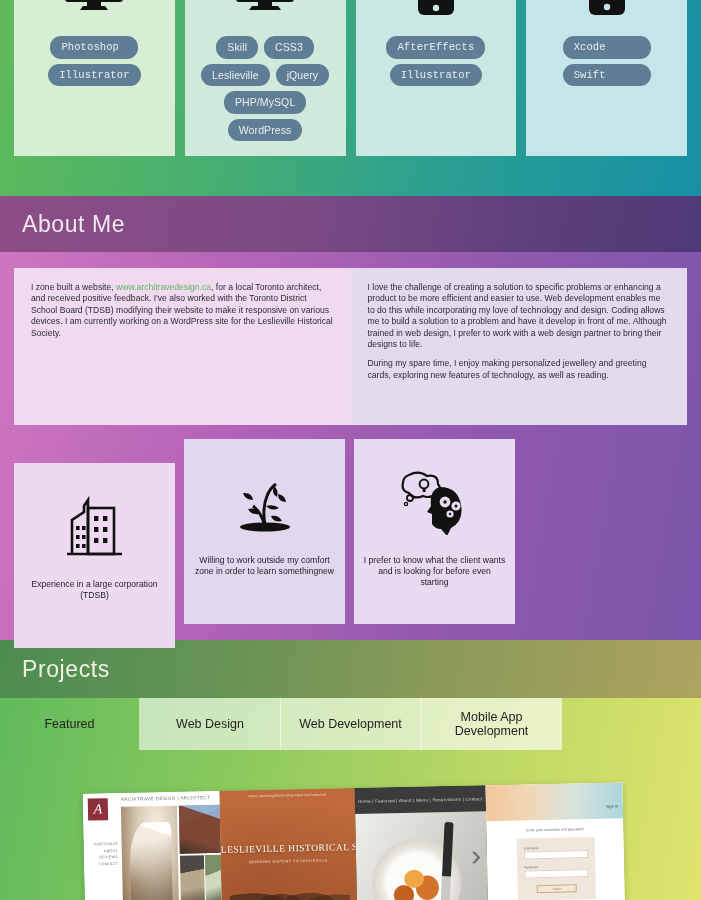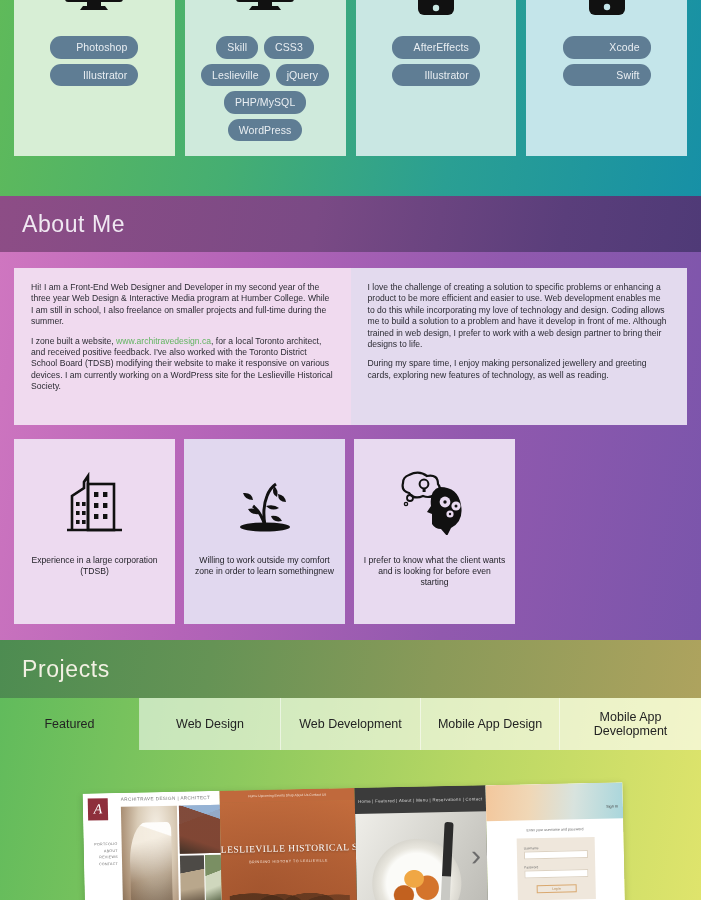--- a/index.html
+++ b/index.html
@@ -66,21 +66,21 @@
   .tag {
     background: #5f7d94;
     color: #e9eef2;
     font-size: 10.5px;
     line-height: 1;
     padding: 6px 11px;
     border-radius: 11px;
     white-space: nowrap;
     letter-spacing: .1px;
   }
-  .tag.wide { min-width: 88px; text-align: right; }
+  .tag.wide { min-width: 88px; text-align: left; font-family: Liberation Mono, monospace; }
 
   
   .about-header {
     width: 701px;
     height: 56px;
     background: linear-gradient(100deg, #8d4d86 0%, #7a4a85 45%, #5a3e7b 80%, #4f3a77 100%);
     display: flex;
     align-items: center;
     padding-left: 22px;
   }
@@ -124,21 +124,21 @@
   .about-card {
     width: 161px;
     height: 185px;
     display: flex;
     flex-direction: column;
     align-items: center;
     justify-content: flex-start;
     padding: 22px 9px 10px;
   }
   .about-card.a1 { background: #f2dbef; }
-  .about-card.a2 { background: #eddaf0; }
+  .about-card.a2 { background: #eddaf0; margin-top: 24px; }
   .about-card.a3 { background: #e8daf0; }
   .about-card.a4 { background: #e1d8ef; }
   .about-card .ac-icon {
     height: 84px;
     display: flex;
     align-items: center;
     justify-content: center;
   }
   .about-card .ac-icon svg { display: block; }
   .about-card .ac-text {
@@ -431,21 +431,20 @@
   </section>
 
   <header class="about-header">
     <h2>About Me</h2>
   </header>
 
   <section class="about-body">
 
     <div class="about-text-panel">
       <div class="about-col left">
-        <p>Hi! I am a Front-End Web Designer and Developer in my second year of the three year Web Design &amp; Interactive Media program at Humber College. While I am still in school, I also freelance on smaller projects and full-time during the summer.</p>
         <p><span>I zone built a website, </span><a href="#" class="about-link">www.architravedesign.ca</a><span>, for a local Toronto architect, and received positive feedback. I've also worked with the Toronto District School Board (TDSB) modifying their website to make it responsive on various devices. I am currently working on a WordPress site for the Leslieville Historical Society.</span></p>
       </div>
       <div class="about-col right">
         <p>I love the challenge of creating a solution to specific problems or enhancing a product to be more efficient and easier to use. Web development enables me to do this while incorporating my love of technology and design. Coding allows me to build a solution to a problem and have it develop in front of me. Although trained in web design, I prefer to work with a web design partner to bring their designs to life.</p>
         <p>During my spare time, I enjoy making personalized jewellery and greeting cards, exploring new features of technology, as well as reading.</p>
       </div>
     </div>
 
     <div class="about-cards">
 
@@ -522,21 +521,20 @@
   <header class="projects-header">
     <h2>Projects</h2>
   </header>
 
   <section class="projects-body">
 
     <nav class="tabs">
       <div class="tab active">Featured</div>
       <div class="tab t2">Web Design</div>
       <div class="tab t3">Web Development</div>
-      <div class="tab t4">Mobile App Design</div>
       <div class="tab t5">Mobile App Development</div>
     </nav>
 
   </section>
 
   <div class="carousel">
 
     <div class="slide s1">
       <div class="s1-sidebar"></div>
       <div class="s1-logo">A</div>

